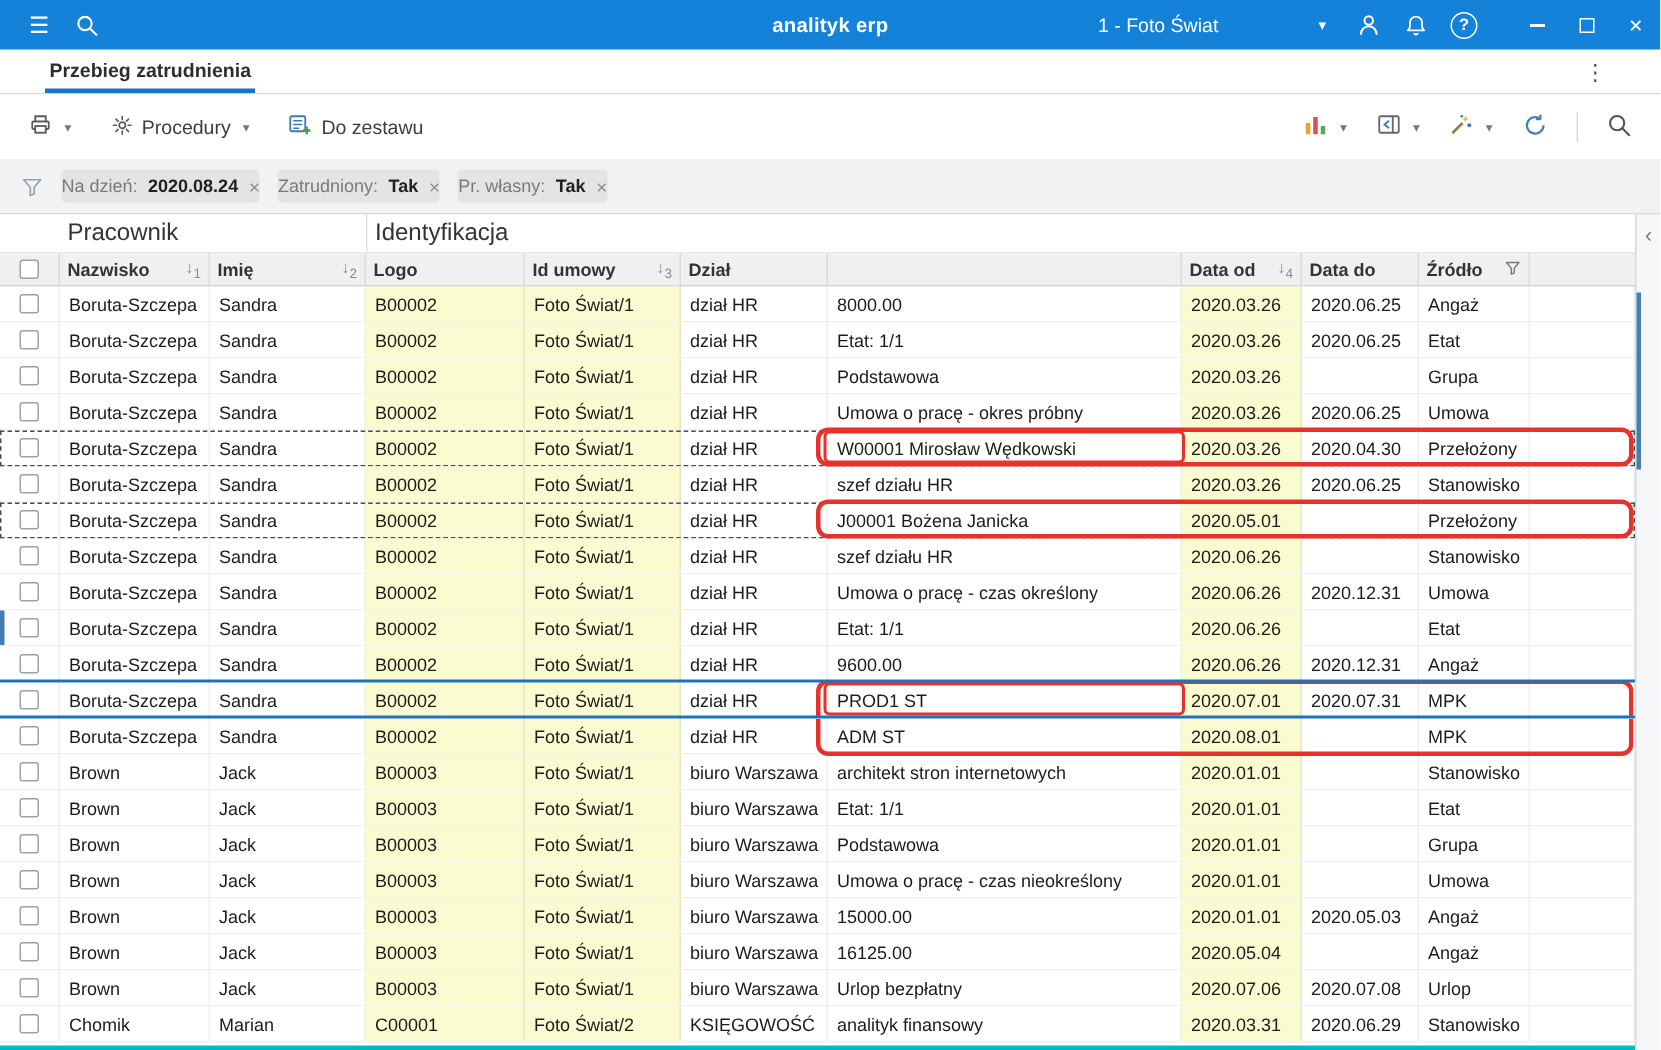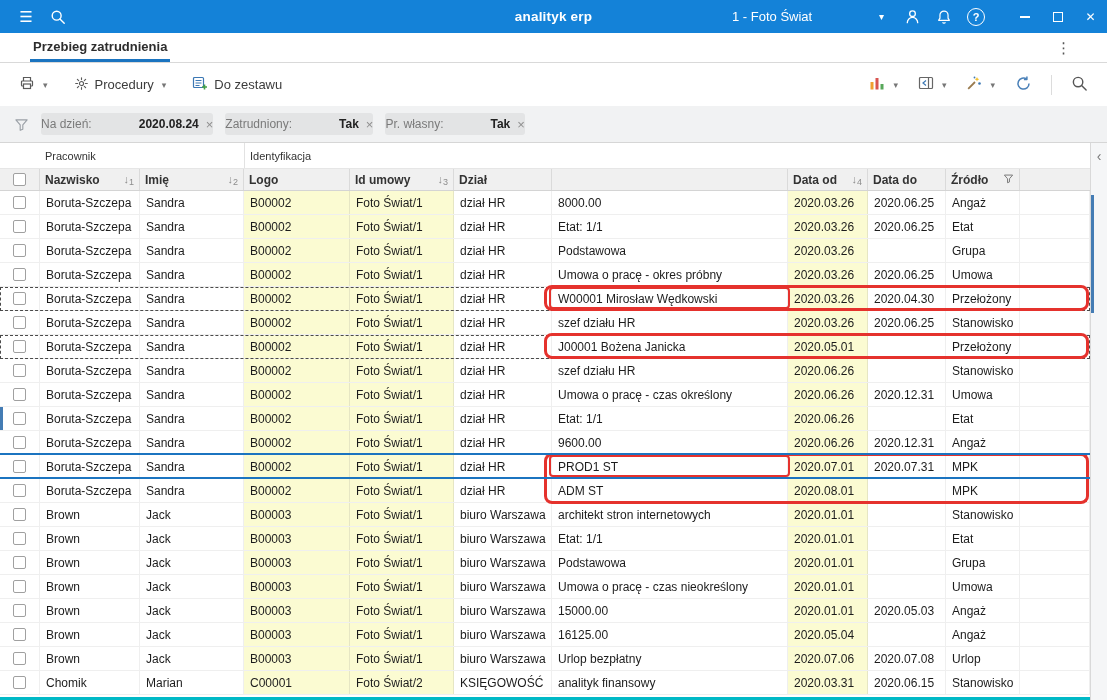--- a/index.html
+++ b/index.html
@@ -35,28 +35,28 @@
   .tbtn + .tbtn { margin-left: 12px; }
   .caret { font-size: 9px; color: #777; margin-left: 2px; }
   .toolbar-right { margin-left: auto; display: flex; align-items: center; gap: 4px; }
   .toolbar-right .tbtn + .tbtn { margin-left: 2px; }
   .vsep { width: 1px; height: 20px; background: #dcdcdc; margin: 0 8px; }
 
   
   .filterbar { height: 37px; flex: 0 0 37px; background: #f1f2f3; border-bottom: 1px solid #d6d6d6; display: flex; align-items: center; gap: 12px; padding: 0 14px; }
   .filter-funnel { display: flex; align-items: center; cursor: pointer; }
   .chip { display: flex; align-items: center; gap: 7px; background: #e3e4e5; border-radius: 3px; padding: 4px 0; font-size: 12px; color: #7a7a7a; cursor: pointer; }
-  .chip-value { font-weight: 700; color: #222; margin-left: 40px; }
+  .chip-value { font-weight: 700; color: #222; }
   .chip-close { color: #8f8f8f; font-size: 13px; cursor: pointer; line-height: 1; }
 
   
   .content { flex: 1 1 auto; display: flex; min-height: 0; position: relative; }
   .grid-main { width: 1090px; flex: 0 0 1090px; display: flex; flex-direction: column; overflow: hidden; position: relative; background: #fff; }
 
-  .group-row { height: 26px; flex: 0 0 26px; display: flex; align-items: stretch; background: #fff; border-bottom: 1px solid #e6e6e6; font-size: 11px; color: #333; }
+  .group-row { height: 26px; flex: 0 0 26px; display: flex; align-items: stretch; background: #fff; border-bottom: 1px solid #e6e6e6; font-size: 16px; color: #333; }
   .ghc { display: flex; align-items: center; padding-left: 5px; }
   .gh-check { width: 40px; flex: 0 0 40px; }
   .gh-prac { width: 204px; flex: 0 0 204px; }
   .gh-ident { width: 308px; flex: 0 0 308px; border-left: 1px solid #e2e2e2; }
   .gh-zdarz { flex: 1 1 auto; border-left: 1px solid #e2e2e2; }
 
   .header-row { height: 22px; flex: 0 0 22px; display: flex; background: #f0f0f0; border-bottom: 1px solid #d4d4d4; font-size: 12px; font-weight: 700; color: #333; }
   .hc { display: flex; align-items: center; justify-content: space-between; padding: 0 5px; border-right: 1px solid #dadada; overflow: hidden; white-space: nowrap; cursor: pointer; }
   .sort-ind { display: flex; align-items: center; color: #8c8c8c; font-weight: 400; font-size: 11px; line-height: 1; }
   .sort-ind i { font-style: normal; font-size: 9px; transform: translateY(3px); }
@@ -631,21 +631,21 @@
     <div class="cell c-check">
       <span class="checkbox"></span>
     </div>
     <div class="cell c-nazwisko">Chomik</div>
     <div class="cell c-imie">Marian</div>
     <div class="cell c-logo">C00001</div>
     <div class="cell c-idumowy">Foto Świat/2</div>
     <div class="cell c-dzial">KSIĘGOWOŚĆ</div>
     <div class="cell c-zdarzenie">analityk finansowy</div>
     <div class="cell c-dataod">2020.03.31</div>
-    <div class="cell c-datado">2020.06.15</div>
+    <div class="cell c-datado">2020.06.29</div>
     <div class="cell c-zrodlo">Stanowisko</div>
     <div class="cell c-fill"></div>
   </div>
         </div>
 
       <div class="left-marker"></div>
       <div class="bottom-indicator"></div>
     </div>
 
     <div class="side-panel">

